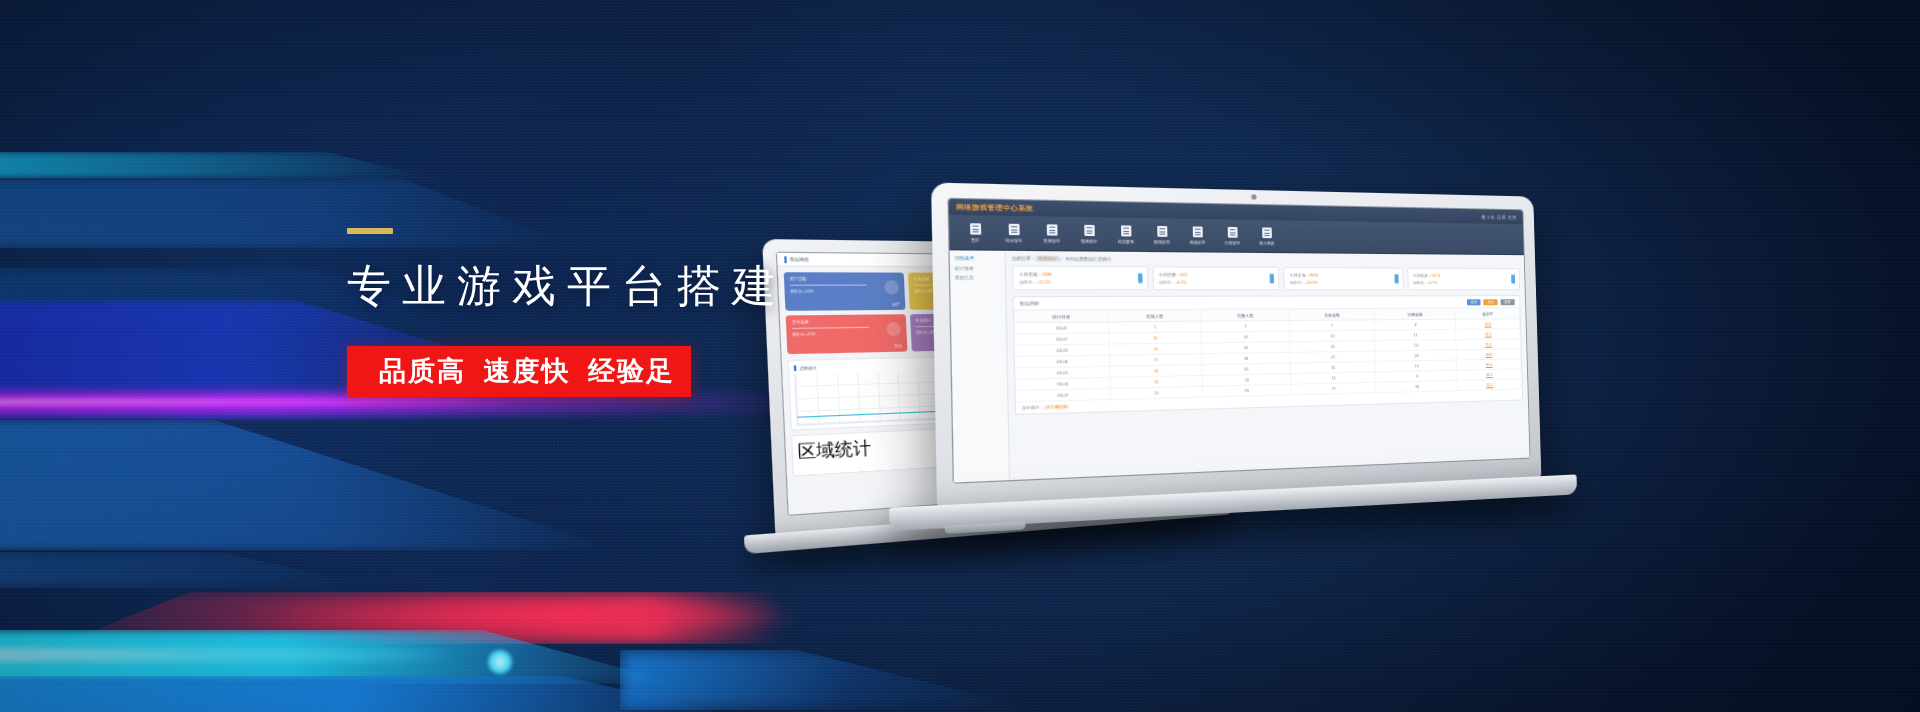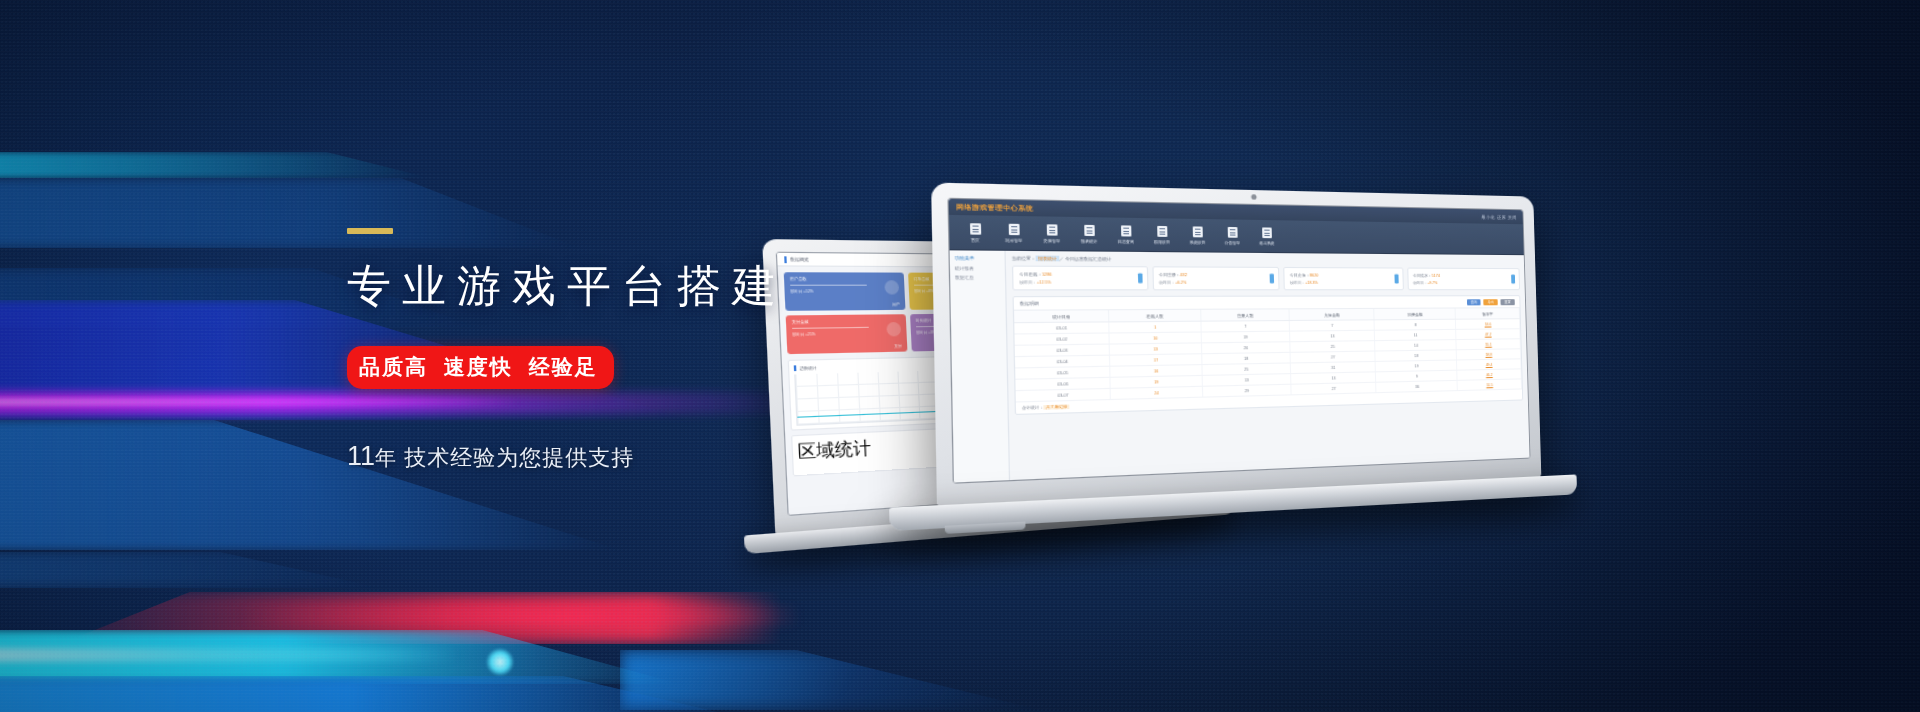--- a/index.html
+++ b/index.html
@@ -75,23 +75,23 @@
   .copy{position:absolute;left:347px;top:216px;width:700px;z-index:30;}
   .eyebrow{color:#ffffff;font-size:21px;font-weight:bold;letter-spacing:1.6px;
     word-spacing:5px;line-height:1;white-space:nowrap;
     text-shadow:0 1px 6px rgba(0,0,0,.5);}
   .rule{width:46px;height:6px;background:#d8b958;margin-top:12px;border-radius:1px;}
   .headline{margin-top:28px;color:#ffffff;font-size:44px;font-weight:normal;
     letter-spacing:11px;line-height:1.08;white-space:nowrap;
     text-shadow:0 3px 14px rgba(0,10,40,.65);}
   .badge-wrap{margin-top:36px;display:inline-block;}
   .badge{display:inline-block;background:#f01616;color:#ffffff;
-    font-size:21px;font-weight:bold;letter-spacing:2px;word-spacing:8px;
-    padding:7px 16px 8px 12px;white-space:nowrap;
-    box-shadow:0 2px 14px rgba(230,20,20,.35);border-radius:15px;}
+    font-size:27px;font-weight:bold;letter-spacing:2px;word-spacing:8px;
+    padding:7px 16px 8px 32px;white-space:nowrap;
+    box-shadow:0 2px 14px rgba(230,20,20,.35);}
   .subline{margin-top:52px;color:#e9eef6;font-size:22px;letter-spacing:1px;white-space:nowrap;
     text-shadow:0 1px 5px rgba(0,0,0,.5);}
   .subline .years{font-size:27px;letter-spacing:0;}
   .subline .years-unit{font-size:21px;}
 
   
   .laptops{position:absolute;left:760px;top:196px;width:1080px;height:390px;z-index:25;}
 
   
   .laptop-back{position:absolute;left:24px;top:48px;width:420px;height:300px;
@@ -235,24 +235,20 @@
   <div class="dots"></div>
   <div class="scanlines"></div>
   <div class="vignette"></div>
 
   <div class="copy">
     <div class="rule"></div>
     <div class="headline">专业游戏平台搭建</div>
     <div class="badge-wrap">
       <span class="badge">品质高 速度快 经验足</span>
     </div>
-    <div class="subline">
-      <span class="years">11</span><span class="years-unit">年</span>
-      <span>技术经验为您提供支持</span>
-    </div>
   </div>
 
   <div class="laptops">
 
     <div class="laptop-back">
       <div class="lb-lid">
         <div class="lb-notch"></div>
         <div class="lb-screen">
           <div class="dash">
             <div class="dash-head">

